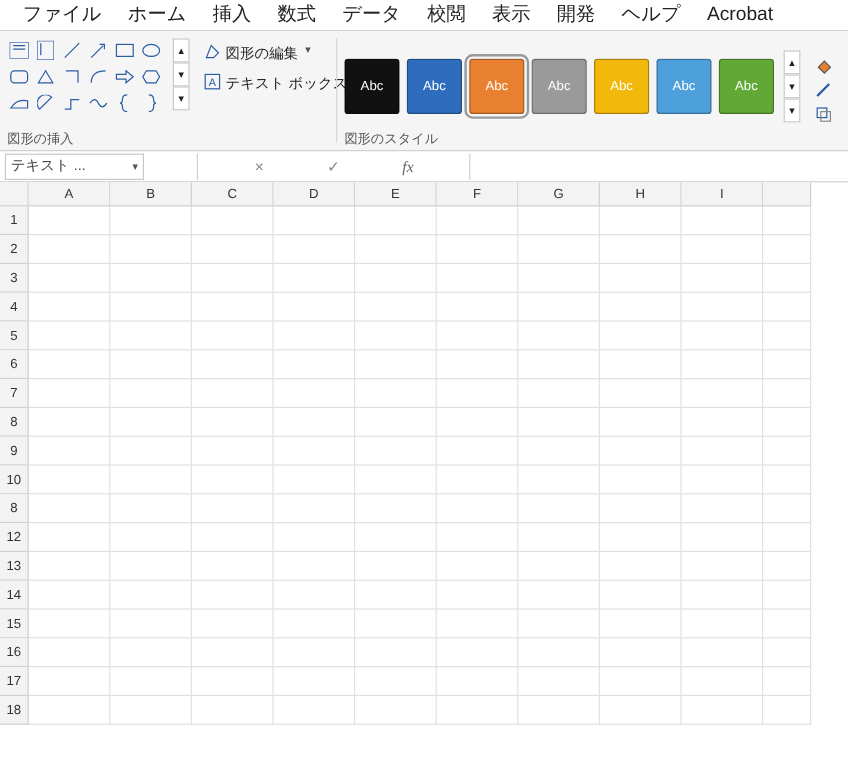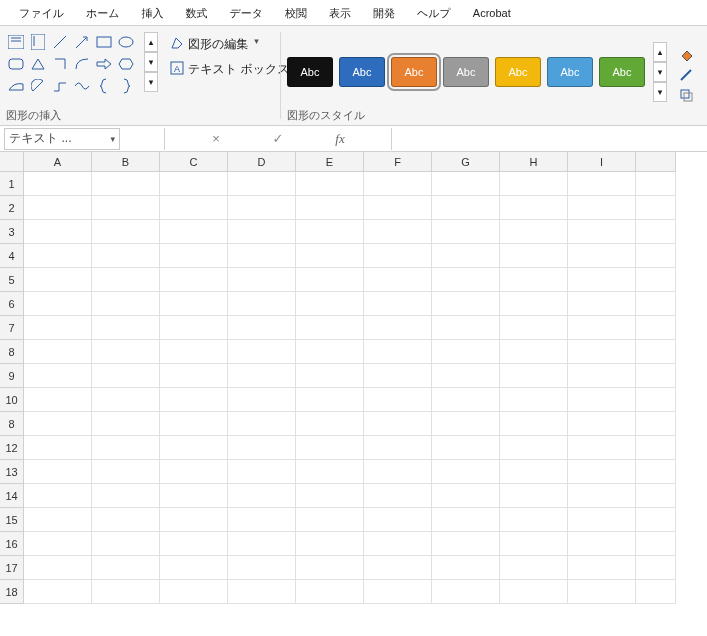--- a/index.html
+++ b/index.html
@@ -1,41 +1,41 @@
 <!DOCTYPE html>
 <html><head>
 <meta charset="utf-8">
 <style>
   * { box-sizing: border-box; margin: 0; padding: 0; font-family: "Yu Gothic UI", "Meiryo", sans-serif; }
   body { width: 707px; height: 636px; overflow: hidden; background: #fff; font-size: 12px; color: #222; }
 
   
   .tabs { display: flex; align-items: center; height: 26px; border-bottom: 1px solid #d0d0d0; padding-left: 8px; gap: 0; }
-  .tab { padding: 0 11px; line-height: 26px; font-size: 11px; cursor: default; }
+  .tab { padding: 0 11px; line-height: 26px; font-size: 16px; cursor: default; }
 
   
   .ribbon { display: flex; height: 100px; background: #f5f5f5; border-bottom: 1px solid #d0d0d0; }
   .group { display: flex; flex-direction: column; justify-content: space-between; padding: 6px 6px 2px; }
   .group-label { font-size: 11px; color: #555; margin-top: 2px; }
   .sep { width: 1px; background: #d8d8d8; margin: 6px 0; }
 
   
   .shapes-area { display: flex; align-items: flex-start; gap: 6px; }
   .shape-grid { display: grid; grid-template-columns: repeat(6, 20px); grid-auto-rows: 20px; gap: 2px; }
   .shp { width: 20px; height: 20px; display:flex;align-items:center;justify-content:center; border:1px solid transparent;}
   .shp svg { display:block; }
   .vbar { display:flex;flex-direction:column;gap:0; margin-left:2px;}
   .vb { width:14px;height:20px;display:flex;align-items:center;justify-content:center;border:1px solid #c8c8c8;background:#fff;font-size:9px;}
   .side-links { display:flex;flex-direction:column;gap:8px; margin-left:6px; padding-top:4px;}
   .side-link { display:flex;align-items:flex-start;gap:4px;font-size:12px;white-space:nowrap;}
   .carrot { font-size:9px;color:#555;margin-left:2px;}
 
   
   .styles-area { display:flex; align-items:center; gap:6px; padding-top:10px;}
-  .swatch { width:46px;height:30px;border-radius:3px;display:flex;align-items:center;justify-content:center;font-size:11px;color:#fff;border:1px solid rgba(0,0,0,.3); }
+  .swatch { width:46px;height:46px;border-radius:3px;display:flex;align-items:center;justify-content:center;font-size:11px;color:#fff;border:1px solid rgba(0,0,0,.3); }
   .swatch.sel { outline:2px solid #9a9a9a; outline-offset:2px; }
   .sw-black{background:#111;}
   .sw-blue{background:#2e6dbd;}
   .sw-orange{background:#e88030;}
   .sw-gray{background:#9a9a9a;}
   .sw-yellow{background:#f2b90c;}
   .sw-sky{background:#4da0d9;}
   .sw-green{background:#61a836;}
   .vbar2 { display:flex;flex-direction:column;gap:0;margin-left:2px;}
   .side-icons { display:flex;flex-direction:column;gap:6px;padding:6px 4px 0 6px;}

